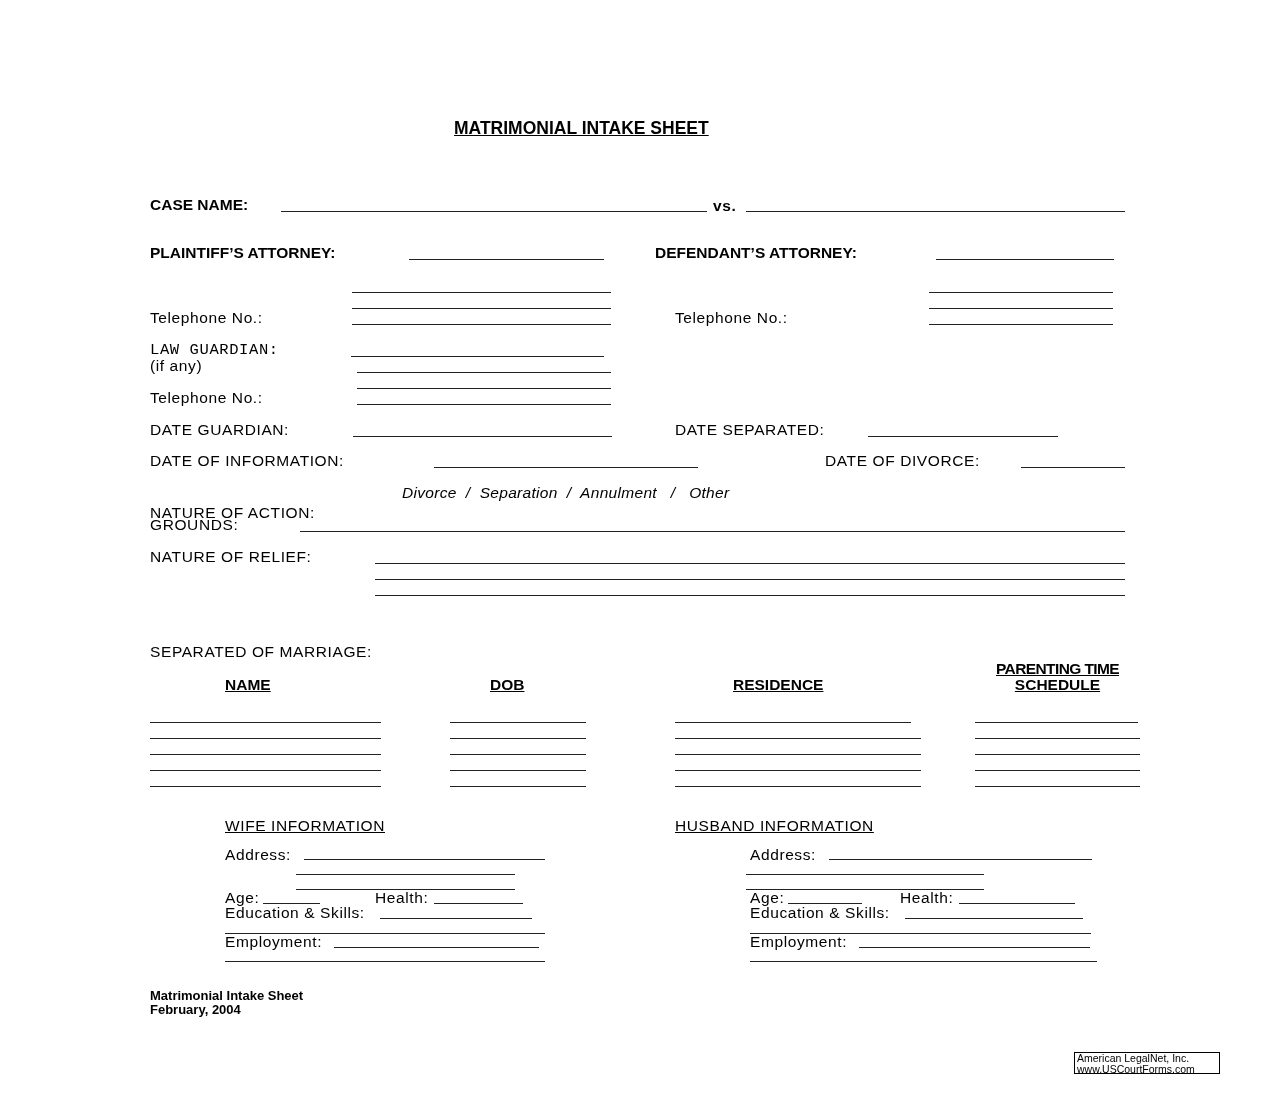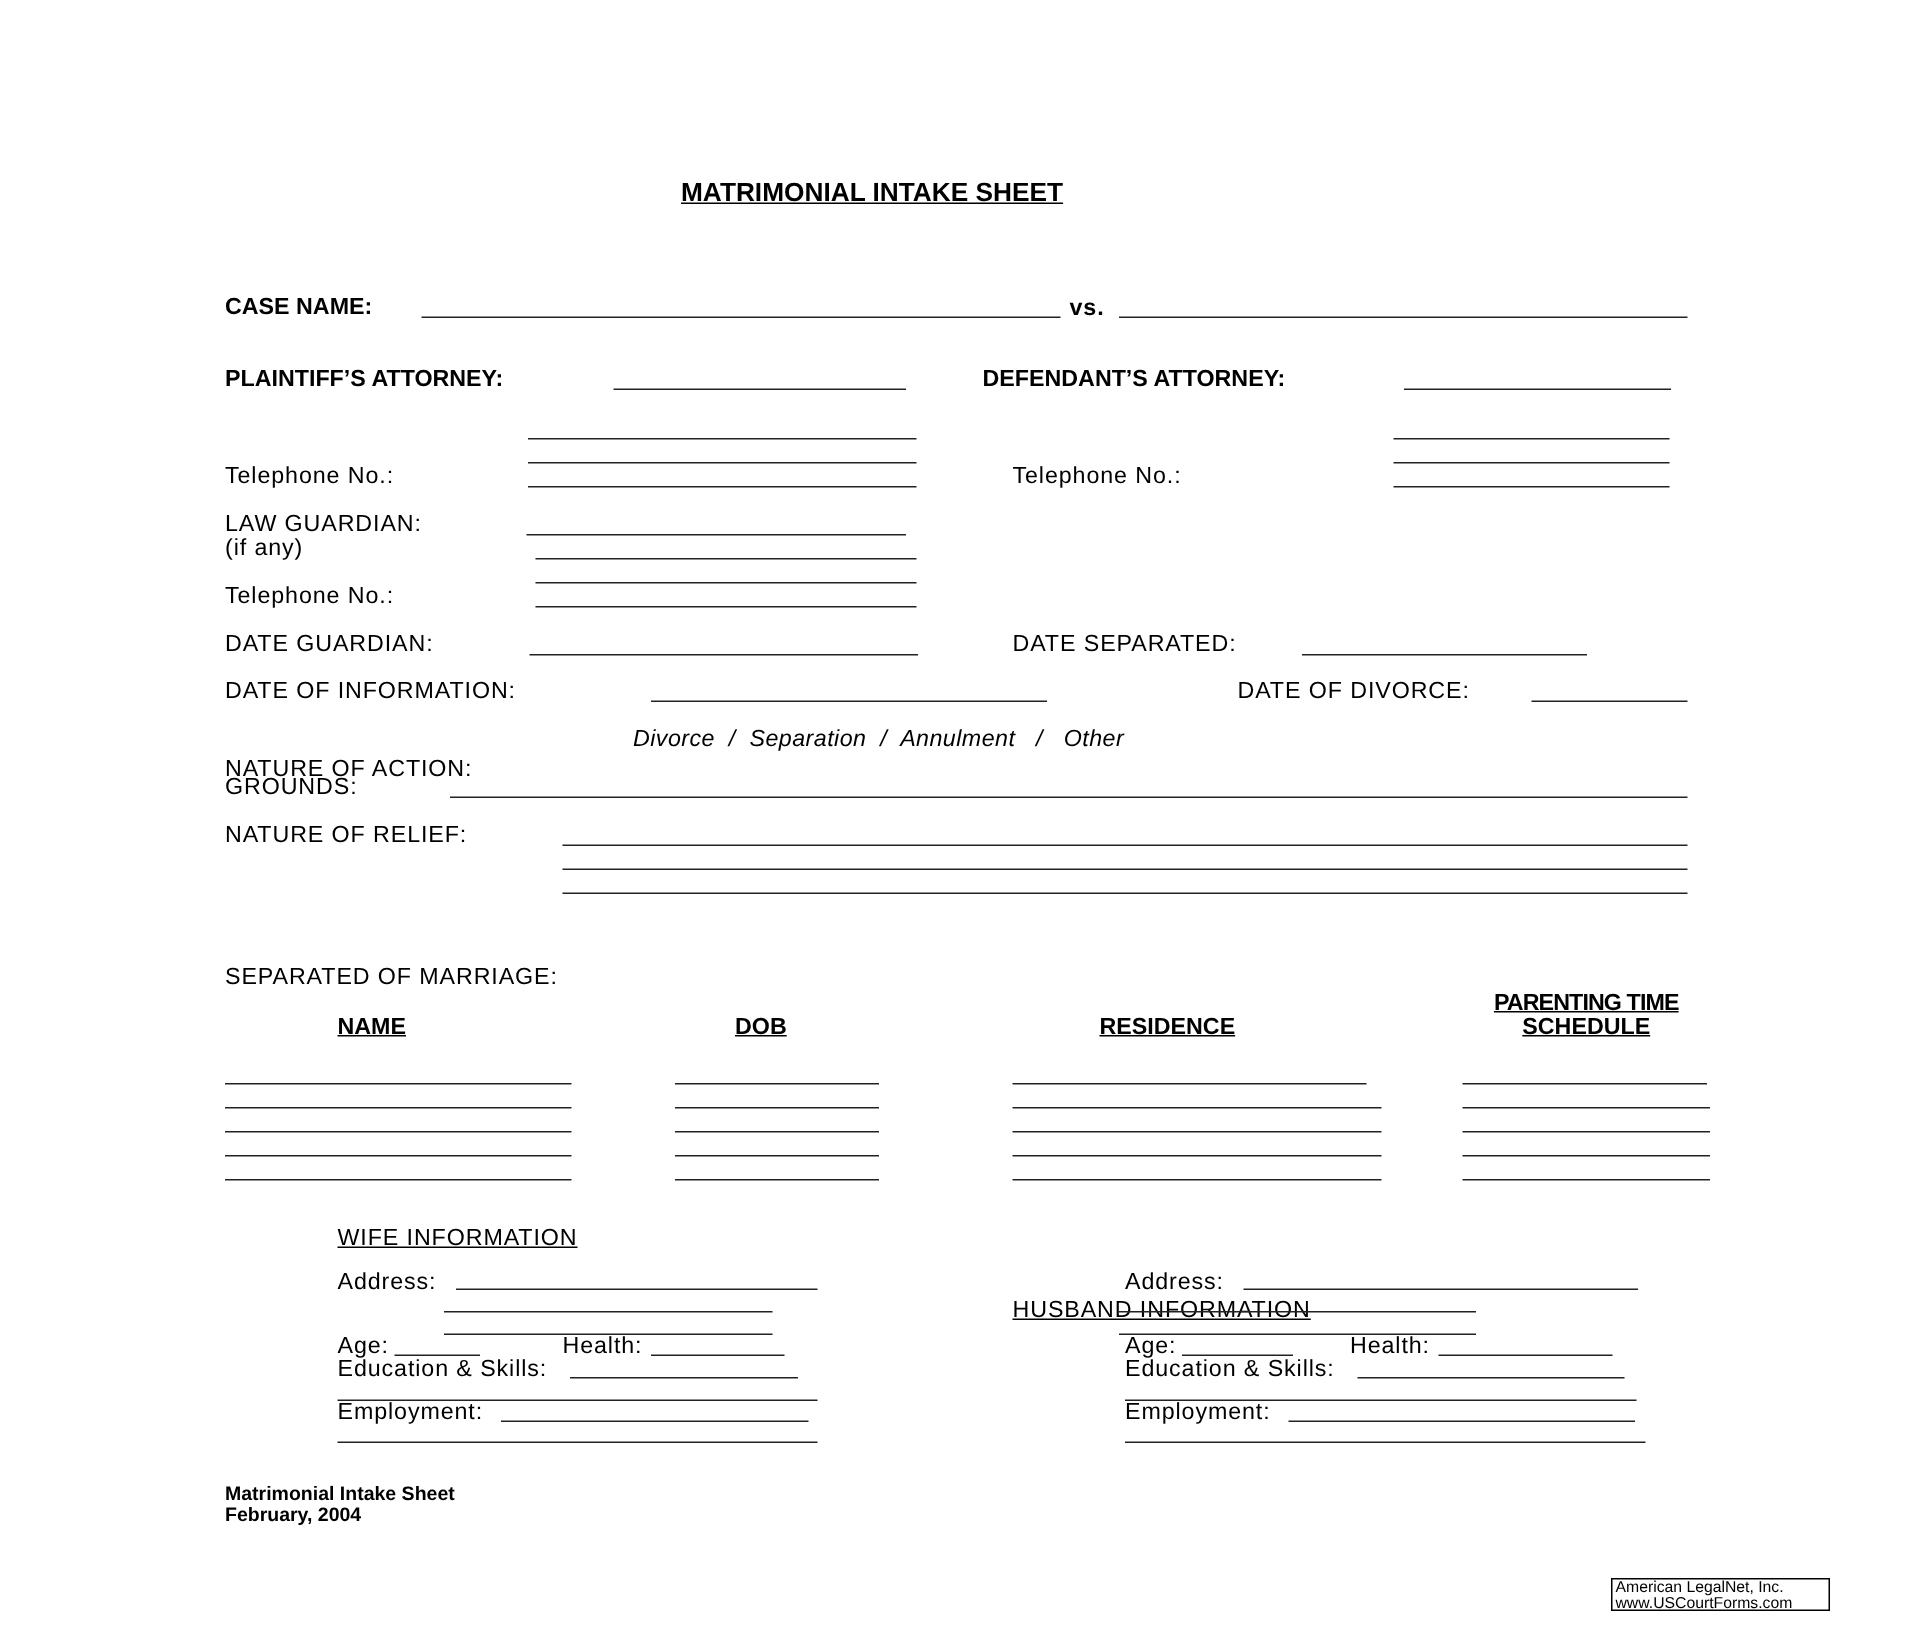--- a/index.html
+++ b/index.html
@@ -35,40 +35,40 @@
 <div class="ln" style="left:352px;top:292px;width:259px;"></div>
 <div class="ln" style="left:352px;top:308px;width:259px;"></div>
 <div class="t" style="left:150px;top:309px;">Telephone No.:</div>
 <div class="ln" style="left:352px;top:324px;width:259px;"></div>
 
 <div class="ln" style="left:929px;top:292px;width:184px;"></div>
 <div class="ln" style="left:929px;top:308px;width:184px;"></div>
 <div class="t" style="left:675px;top:309px;">Telephone No.:</div>
 <div class="ln" style="left:929px;top:324px;width:184px;"></div>
 
-<div class="t" style="left:150px;top:341px;">LAW GUARDIAN:</div>
+<div class="t" style="left:150px;top:341px;font-family:Liberation Mono, monospace;">LAW GUARDIAN:</div>
 <div class="t" style="left:150px;top:357px;">(if any)</div>
 <div class="ln" style="left:351px;top:356px;width:253px;"></div>
 <div class="ln" style="left:357px;top:372px;width:254px;"></div>
 <div class="ln" style="left:357px;top:388px;width:254px;"></div>
 <div class="t" style="left:150px;top:389px;">Telephone No.:</div>
 <div class="ln" style="left:357px;top:404px;width:254px;"></div>
 
 <div class="t" style="left:150px;top:421px;">DATE GUARDIAN:</div>
 <div class="ln" style="left:353px;top:436px;width:259px;"></div>
 <div class="t" style="left:675px;top:421px;">DATE SEPARATED:</div>
 <div class="ln" style="left:868px;top:436px;width:190px;"></div>
 
 <div class="t" style="left:150px;top:452px;">DATE OF INFORMATION:</div>
 <div class="ln" style="left:434px;top:467px;width:264px;"></div>
 <div class="t" style="left:825px;top:452px;">DATE OF DIVORCE:</div>
 <div class="ln" style="left:1021px;top:467px;width:104px;"></div>
 
 <div class="t" style="left:150px;top:484px;margin-top:20px;">NATURE OF ACTION:</div>
-<div class="t i" style="left:422px;top:484px;white-space:pre;text-align:center;">Divorce  /  Separation  /  Annulment   /   Other</div>
+<div class="t i" style="left:402px;top:484px;white-space:pre;text-align:center;">Divorce  /  Separation  /  Annulment   /   Other</div>
 
 <div class="t" style="left:150px;top:516px;">GROUNDS:</div>
 <div class="ln" style="left:300px;top:531px;width:825px;"></div>
 
 <div class="t" style="left:150px;top:548px;">NATURE OF RELIEF:</div>
 <div class="ln" style="left:375px;top:563px;width:750px;"></div>
 <div class="ln" style="left:375px;top:579px;width:750px;"></div>
 <div class="ln" style="left:375px;top:595px;width:750px;"></div>
 
 <div class="t" style="left:150px;top:643px;">SEPARATED OF MARRIAGE:</div>
@@ -114,21 +114,21 @@
 <div class="ln" style="left:263px;top:903px;width:57px;"></div>
 <div class="t" style="left:375px;top:889px;">Health:</div>
 <div class="ln" style="left:434px;top:903px;width:89px;"></div>
 <div class="t" style="left:225px;top:904px;">Education &amp; Skills:</div>
 <div class="ln" style="left:380px;top:918px;width:152px;"></div>
 <div class="ln" style="left:225px;top:933px;width:320px;"></div>
 <div class="t" style="left:225px;top:933px;">Employment:</div>
 <div class="ln" style="left:334px;top:947px;width:205px;"></div>
 <div class="ln" style="left:225px;top:961px;width:320px;"></div>
 
-<div class="t u" style="left:675px;top:817px;margin-top:48px;">HUSBAND INFORMATION</div>
+<div class="t u" style="left:675px;top:817px;">HUSBAND INFORMATION</div>
 <div class="t" style="left:750px;top:846px;">Address:</div>
 <div class="ln" style="left:829px;top:859px;width:263px;"></div>
 <div class="ln" style="left:746px;top:874px;width:238px;"></div>
 <div class="ln" style="left:746px;top:889px;width:238px;"></div>
 <div class="t" style="left:750px;top:889px;">Age:</div>
 <div class="ln" style="left:788px;top:903px;width:74px;"></div>
 <div class="t" style="left:900px;top:889px;">Health:</div>
 <div class="ln" style="left:959px;top:903px;width:116px;"></div>
 <div class="t" style="left:750px;top:904px;">Education &amp; Skills:</div>
 <div class="ln" style="left:905px;top:918px;width:178px;"></div>

